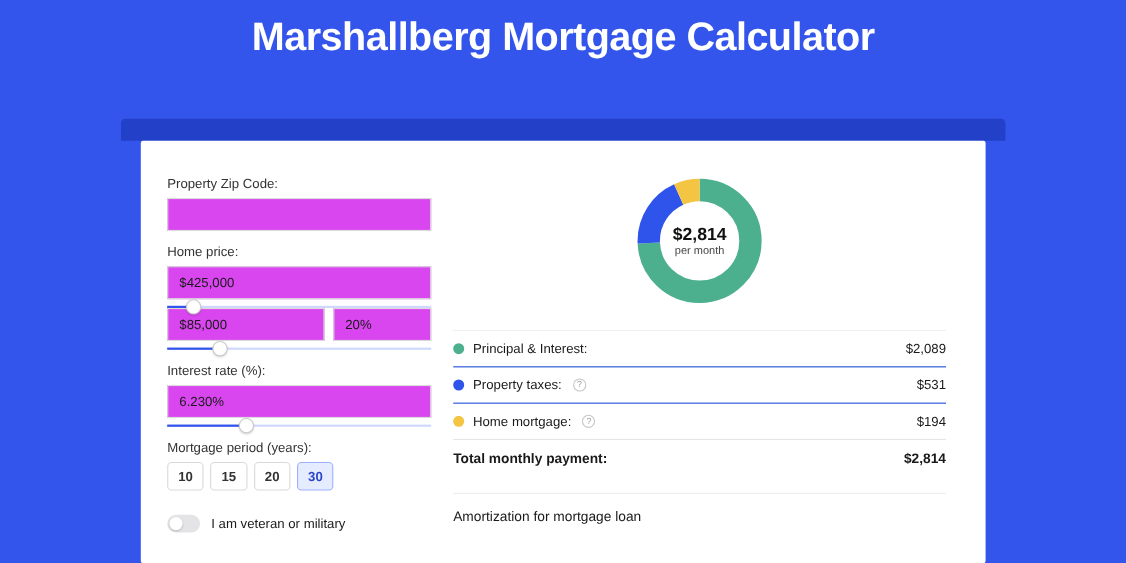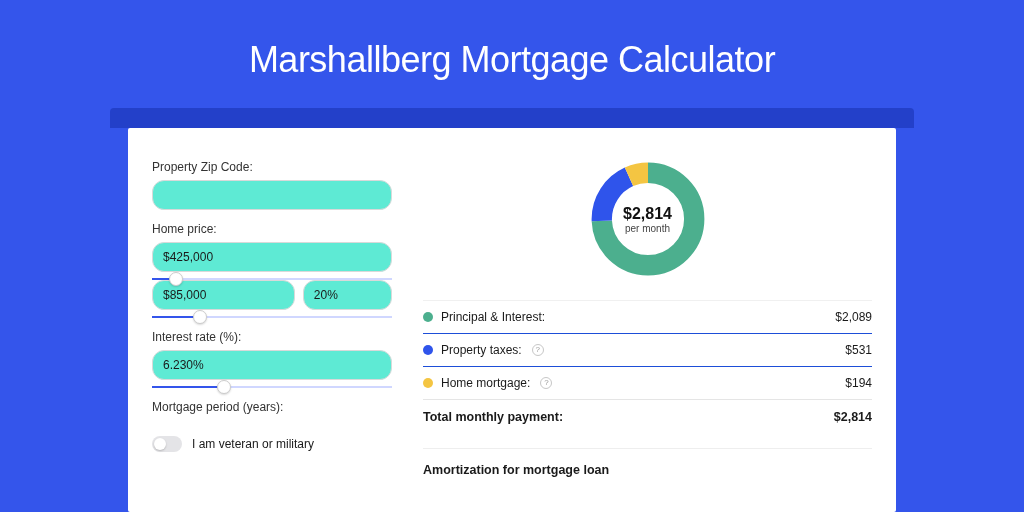--- a/index.html
+++ b/index.html
@@ -6,43 +6,43 @@
   html, body { width: 1024px; height: 512px; overflow: hidden; }
   body {
     font-family: -apple-system, BlinkMacSystemFont, "Segoe UI", Arial, sans-serif;
     background: #3455eb;
     position: relative;
   }
   .page-title {
     text-align: center;
     color: #ffffff;
     font-size: 36px;
-    font-weight: 400;
-    padding-top: 39px;
+    font-weight: 700;
+    padding-top: 12px;
     letter-spacing: -0.5px;
   }
   .blue-bar {
     position: absolute;
     top: 108px;
     left: 110px;
     right: 110px;
     height: 20px;
     background: #2340c9;
     border-radius: 4px 4px 0 0;
   }
   .card {
     position: absolute;
     top: 128px;
     left: 128px;
     right: 128px;
     bottom: 0;
     background: #ffffff;
-    padding: 24px 24px 0 24px;
-    display: flex;
-    gap: 31px;
+    padding: 24px 36px 0 24px;
+    display: flex;
+    gap: 20px;
     color: #1a1a1a;
     font-size: 12px;
     border-radius: 2px;
     overflow: hidden;
   }
   .left {
     width: 240px;
     flex-shrink: 0;
   }
   .right {
@@ -54,25 +54,25 @@
     font-size: 12px;
     color: #333;
     margin-bottom: 6px;
     margin-top: 12px;
   }
   .left .field-label:first-child { margin-top: 8px; }
   .text-input {
     width: 100%;
     height: 30px;
     border: 1px solid #d9d9d9;
-    border-radius: 12px;
+    border-radius: 0;
     padding: 0 10px;
     font-size: 12px;
     color: #1a1a1a;
-    background: #5eead4;
+    background: #d946ef;
     font-family: inherit;
   }
   .slider-track {
     position: relative;
     height: 2px;
     background: #d0d7ff;
     margin-top: 6px;
   }
   .slider-fill {
     position: absolute;
@@ -180,21 +180,21 @@
     padding: 10px 0;
     border-top: 1px solid #e5e5e5;
     font-weight: 700;
     font-size: 12.5px;
   }
   .amort-card {
     margin-top: 14px;
     border-top: 1px solid #eee;
     padding-top: 14px;
   }
-  .amort-title { font-weight: 700; font-size: 12.5px; margin-bottom: 10px; }
+  .amort-title { font-weight: 400; font-size: 12.5px; margin-bottom: 10px; }
 </style>
 </head>
 <body>
 
 <h1 class="page-title">Marshallberg Mortgage Calculator</h1>
 <div class="blue-bar"></div>
 
 <div class="card">
 
   <div class="left">
@@ -219,20 +219,26 @@
     </div>
 
     <label class="field-label">Interest rate (%):</label>
     <input class="text-input" type="text" value="6.230%" style="">
     <div class="slider-track">
       <div class="slider-fill" style="width:30%"></div>
       <div class="slider-thumb" style="left:30%"></div>
     </div>
 
     <label class="field-label">Mortgage period (years):</label>
+    <div class="period-row">
+      <button class="period-btn">10</button>
+      <button class="period-btn">15</button>
+      <button class="period-btn">20</button>
+      <button class="period-btn active">30</button>
+    </div>
 
     <div class="toggle-row">
       <div class="toggle">
         <div class="knob"></div>
       </div>
       <span>I am veteran or military</span>
     </div>
   </div>
 
   <div class="right">

